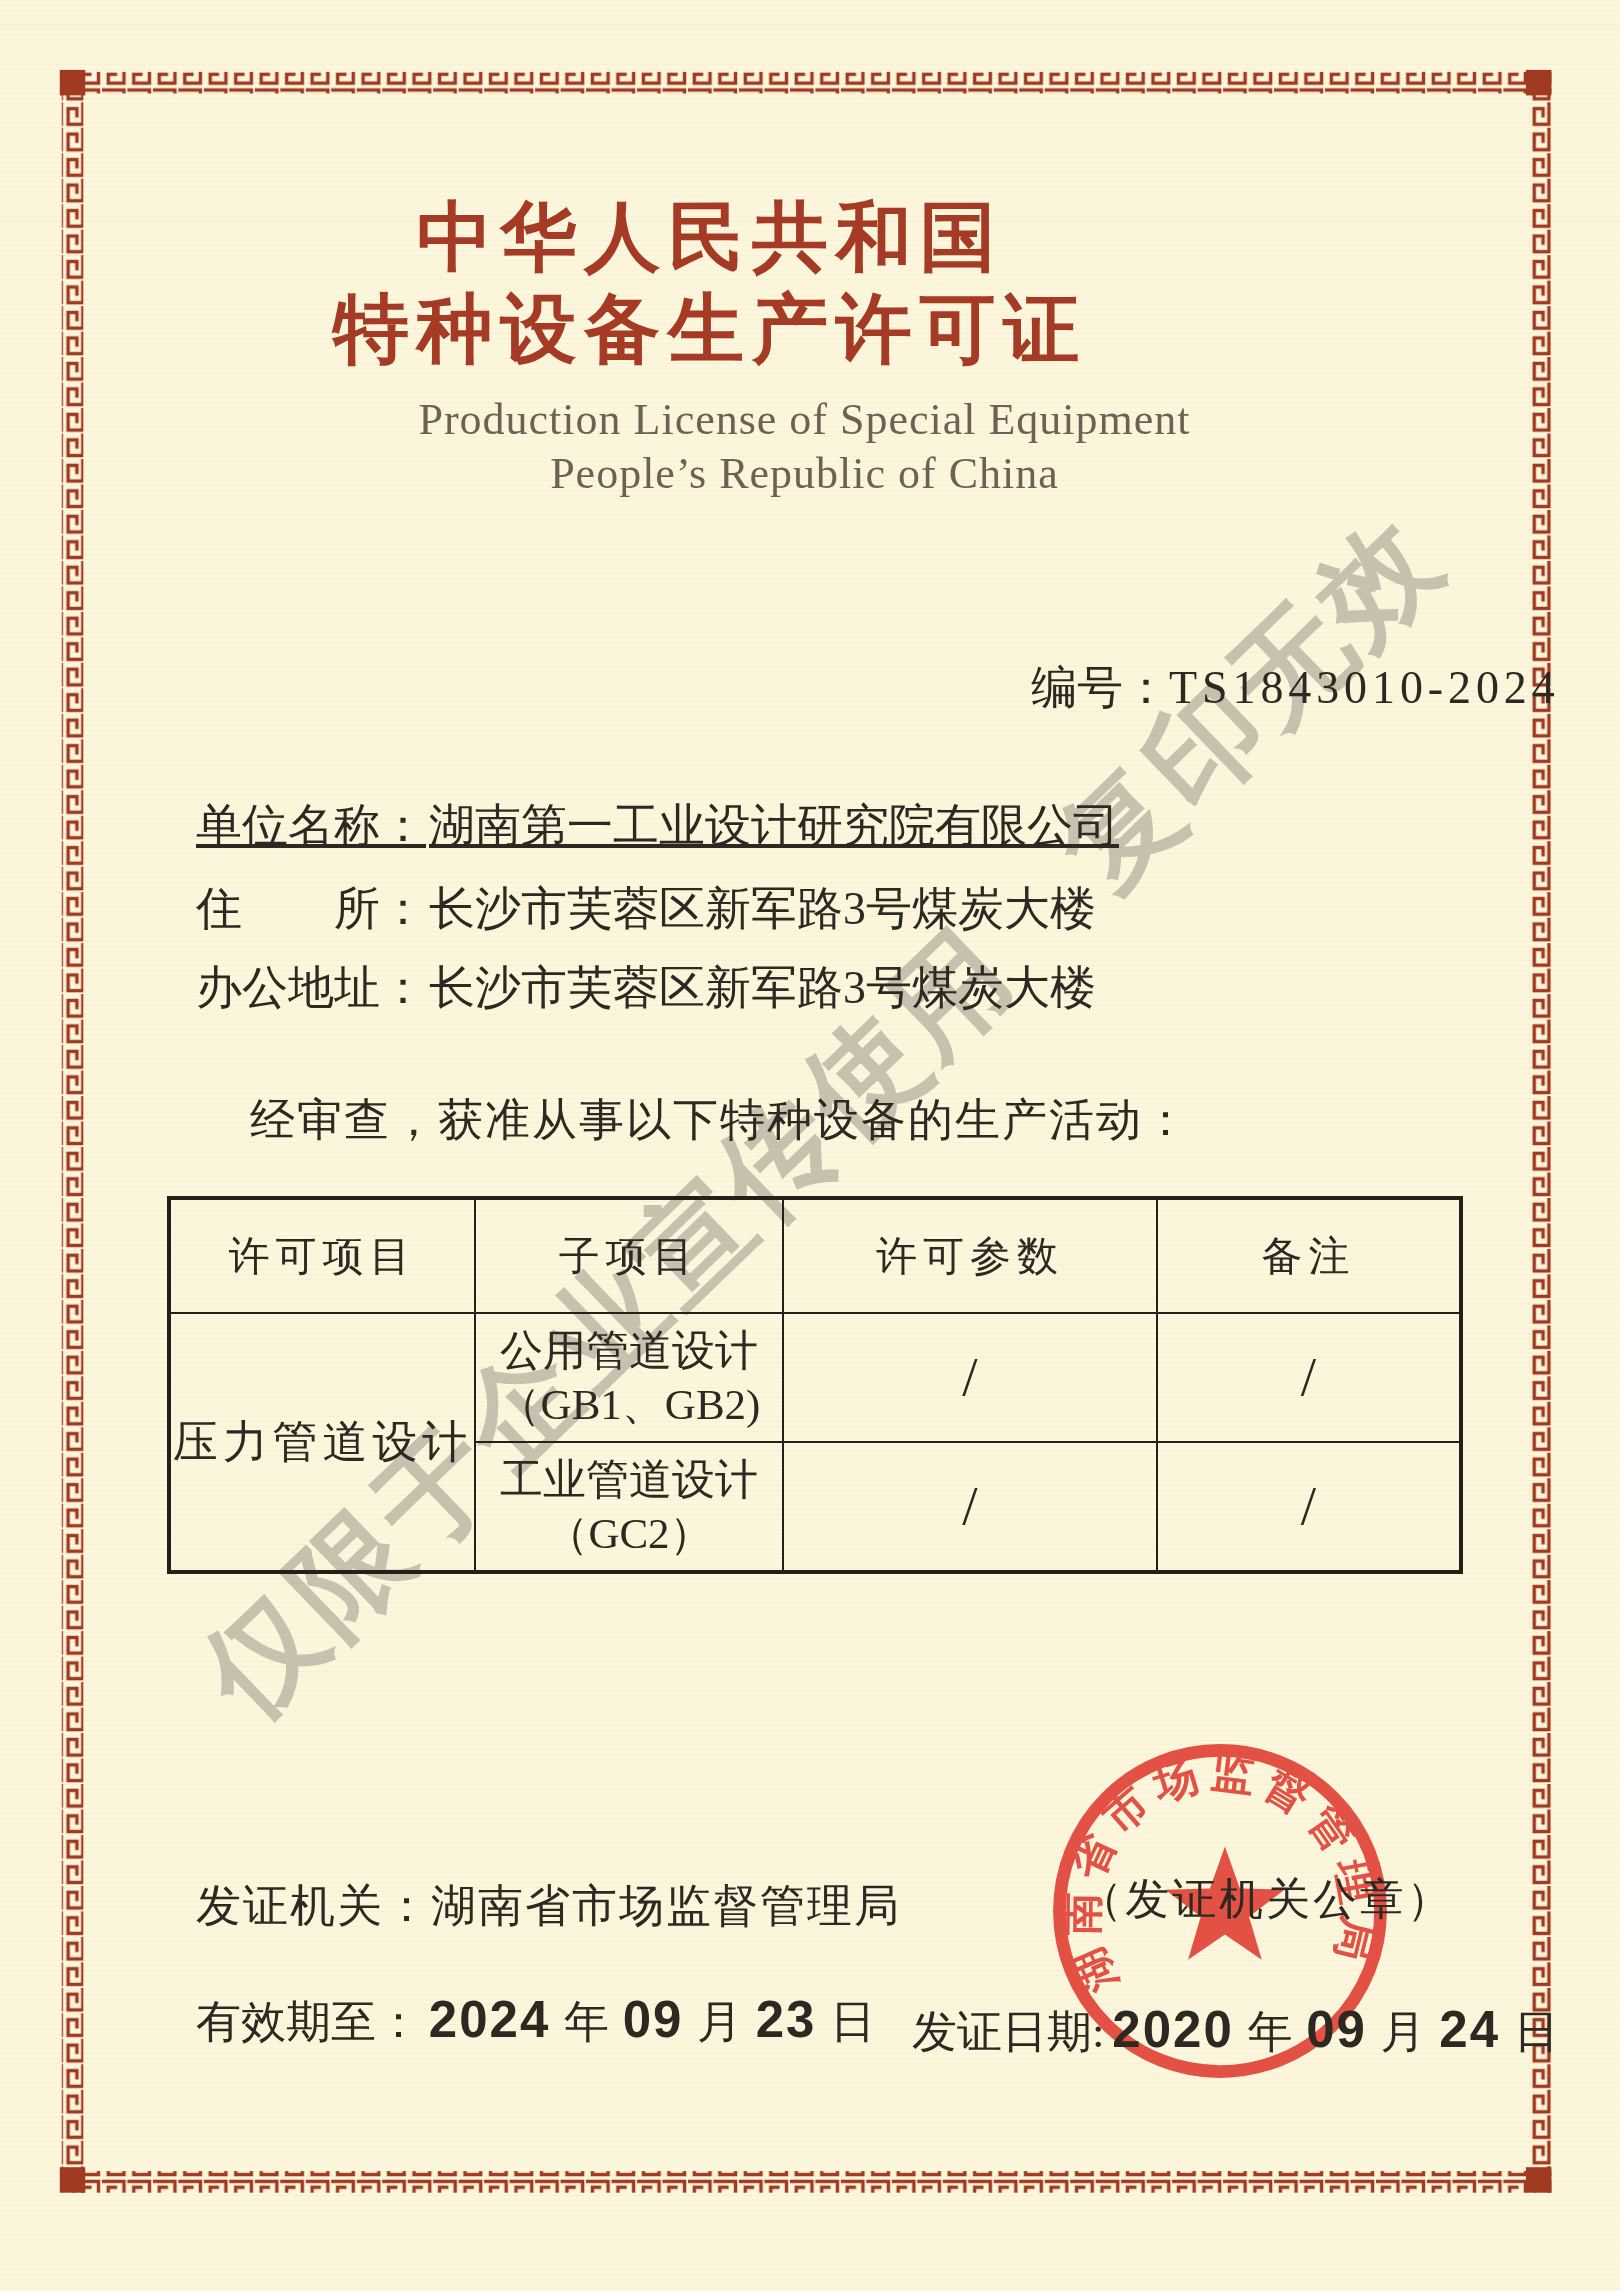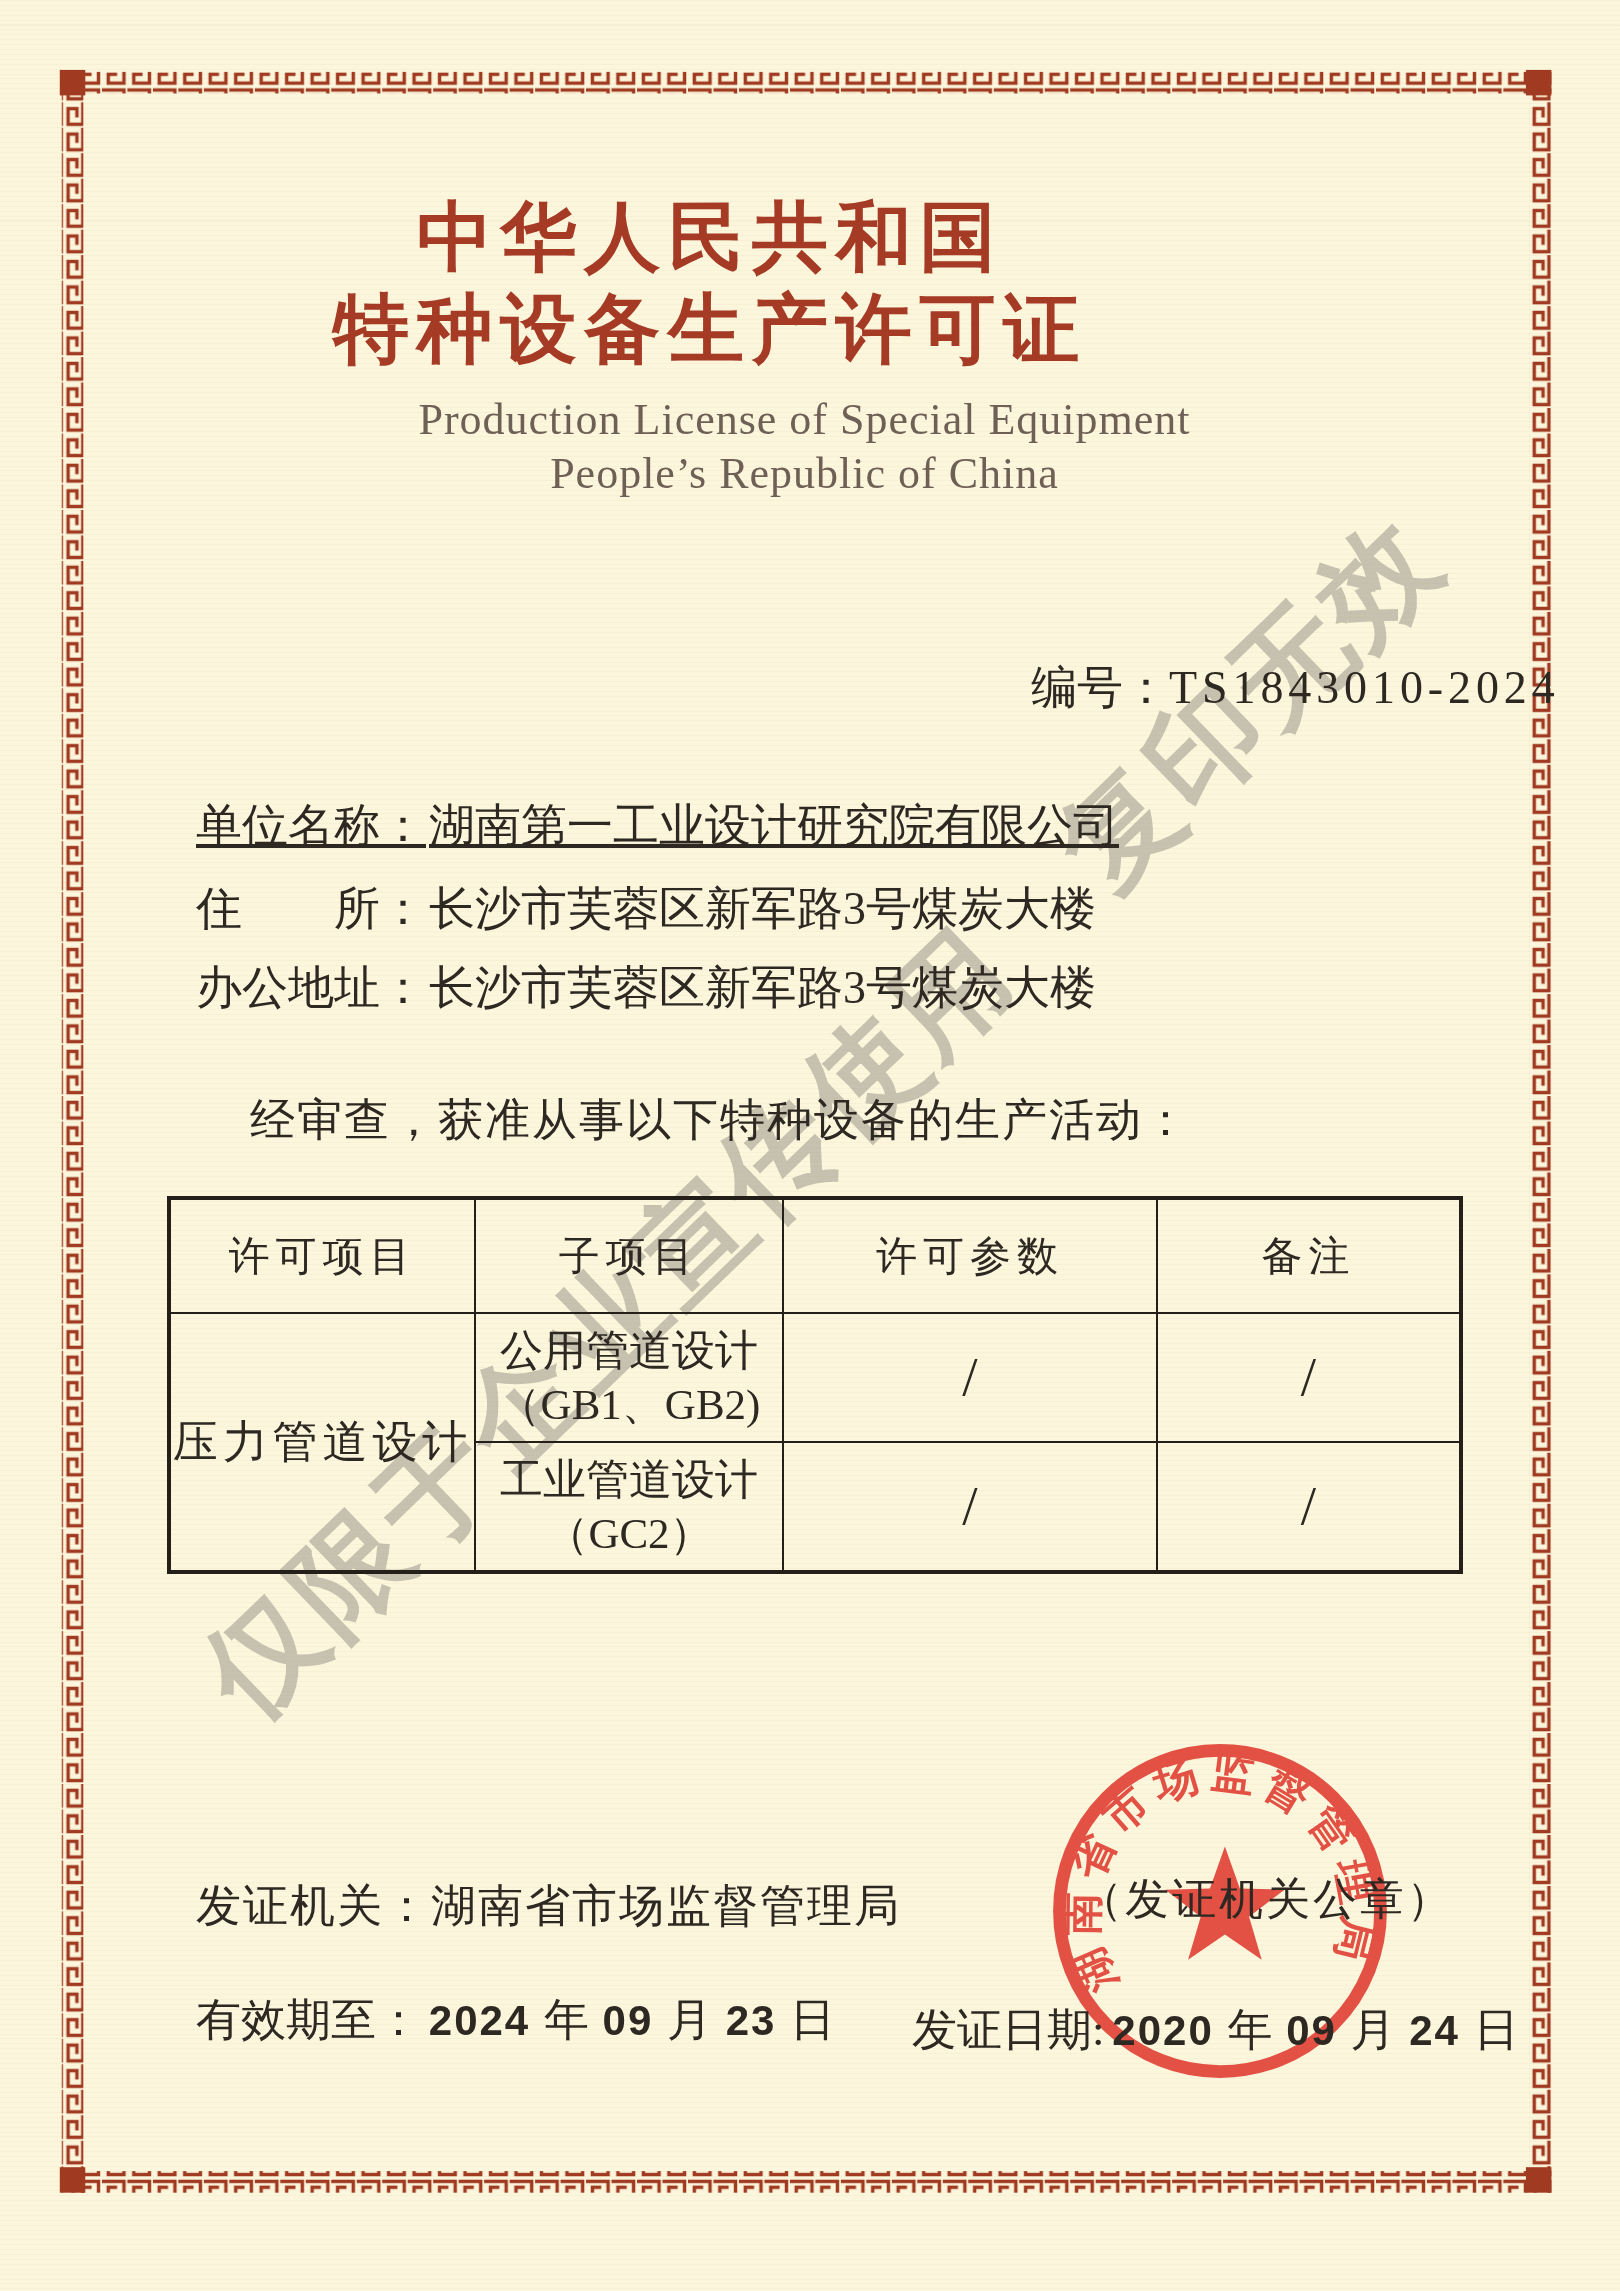--- a/index.html
+++ b/index.html
@@ -78,21 +78,21 @@
   td.body-cell{height:125px;font-size:43px;line-height:1.25;}
   td.project{font-size:45px;letter-spacing:4.9px;}
   td.slash{font-size:55px;font-family:"Liberation Serif",serif;}
   .footer-line{position:absolute;font-size:45px;white-space:nowrap;}
   .issuer{left:196px;top:1876px;letter-spacing:2px;}
   .dateline{display:flex;align-items:baseline;}
   .valid{left:196px;top:1990px;}
   .issued{left:912px;top:2000px;}
   .num-b{
     font-family:"Liberation Sans",sans-serif;font-weight:700;
-    font-size:42px;letter-spacing:2px;margin:0 7.8px;
+    font-size:51px;letter-spacing:2px;margin:0 7.8px;
   }
   .unit{margin:0 5.9px;}
   .seal-note{
     position:absolute;left:1266px;top:1870px;transform:translateX(-50%);
     font-size:44px;letter-spacing:2.9px;white-space:nowrap;z-index:4;
   }
   .seal{position:absolute;left:1034px;top:1725px;width:372px;height:372px;z-index:2;opacity:0.92;}
 </style>
 </head>
 <body>

